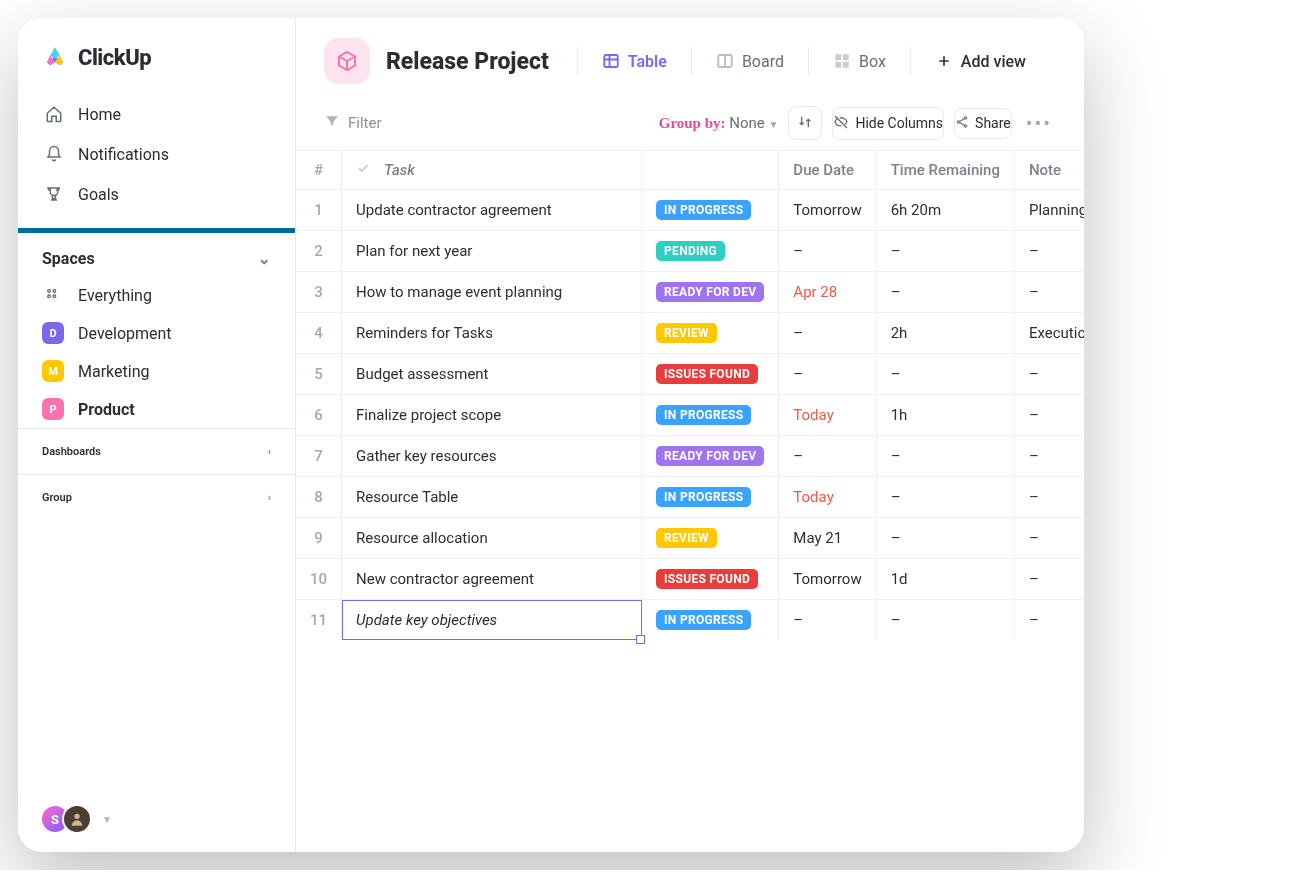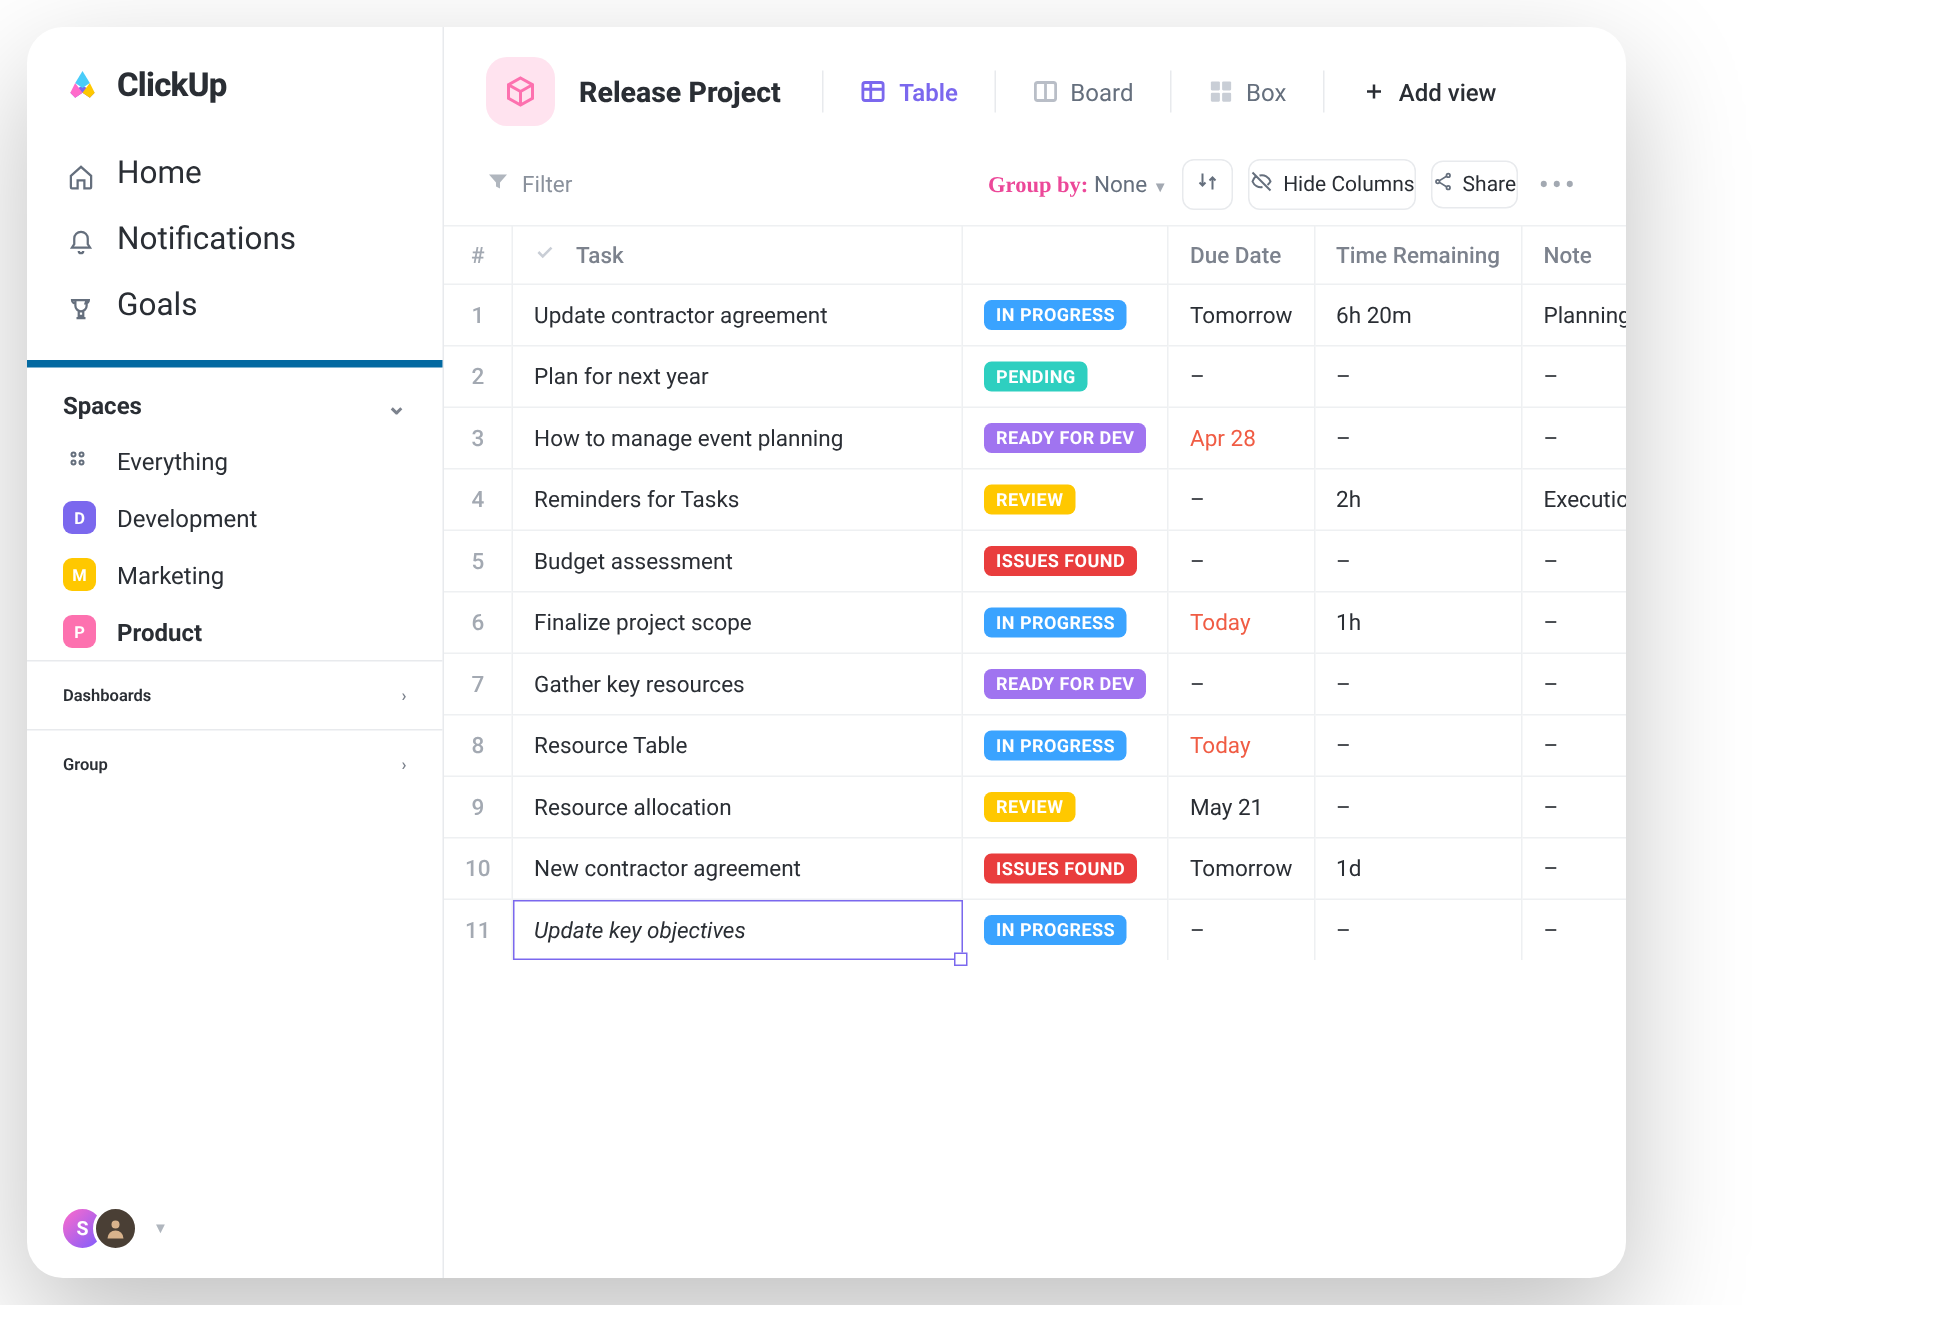--- a/index.html
+++ b/index.html
@@ -31,26 +31,26 @@
     display: flex;
     align-items: center;
     gap: 10px;
     padding: 12px 24px 20px 24px;
   }
   .logo-mark { width: 26px; height: 26px; }
   .logo-text { font-size: 22px; font-weight: 800; letter-spacing: -0.5px; }
   .nav-section { padding: 4px 12px; }
   .nav-item {
     display: flex;
-    align-items: flex-end;
+    align-items: center;
     gap: 14px;
     padding: 10px 14px;
     border-radius: 8px;
     cursor: pointer;
-    font-size: 21px;
+    font-size: 16px;
     color: #2a2e34;
   }
   .nav-item .ic { width: 20px; height: 20px; color: #656f7d; display:flex;align-items:center;justify-content:center;}
   .spaces-header {
     display:flex;align-items:center;justify-content:space-between;
     padding: 16px 24px 8px 24px;
     border-top:5px solid #0369a1;
     margin-top:10px;
     font-weight:700;font-size:16px;
   }
@@ -95,21 +95,21 @@
   .main { flex:1; display:flex;flex-direction:column; min-width:0;}
   .topbar {
     display:flex;align-items:center;gap:8px;
     padding: 20px 28px 14px 28px;
   }
   .proj-icon {
     width:46px;height:46px;border-radius:14px;
     background:#ffe3ef;
     display:flex;align-items:center;justify-content:center;
   }
-  .proj-title { font-size:19px;font-weight:800;margin-right:14px;margin-left:8px;}
+  .proj-title { font-size:23px;font-weight:800;margin-right:14px;margin-left:8px;}
   .vdiv { width:1px;height:28px;background:#e8eaed;margin:0 6px;}
   .view-tab {
     display:flex;align-items:center;gap:8px;
     padding:6px 10px;border-radius:8px;
     font-size:16px;cursor:pointer;color:#656f7d;
   }
   .view-tab.active { color:#7b68ee;font-weight:600;}
   .view-tab .ic { width:18px;height:18px;display:flex;align-items:center;justify-content:center;}
   .add-view { color:#2a2e34;font-weight:500;}
 
@@ -153,21 +153,21 @@
     border-bottom:1px solid #eef0f2;
   }
   td { padding:10px 14px; }
   .col-num { width:40px;text-align:center;color:#a3a9b2;font-weight:500;}
   .col-task { min-width:300px; }
   .col-status { width:160px; }
   .col-due { width:120px; }
   .col-time { width:170px; }
   .col-note { width:160px; }
   .task-check { color:#c9ced6;margin-right:8px;display:inline-flex;}
-  .task-head { display:flex;align-items:flex-start;gap:6px;}
+  .task-head { display:flex;align-items:flex-start;gap:6px;font-style:italic;}
   .status-badge {
     display:inline-block;
     padding:3px 8px;border-radius:5px;
     font-size:12px;font-weight:700;color:#fff;
     text-transform:uppercase;letter-spacing:0.3px;
   }
   .due-red { color:#f05c44; }
   .row-sel td.col-task {
     outline:1.5px solid #7b68ee;
     outline-offset:-1px;

